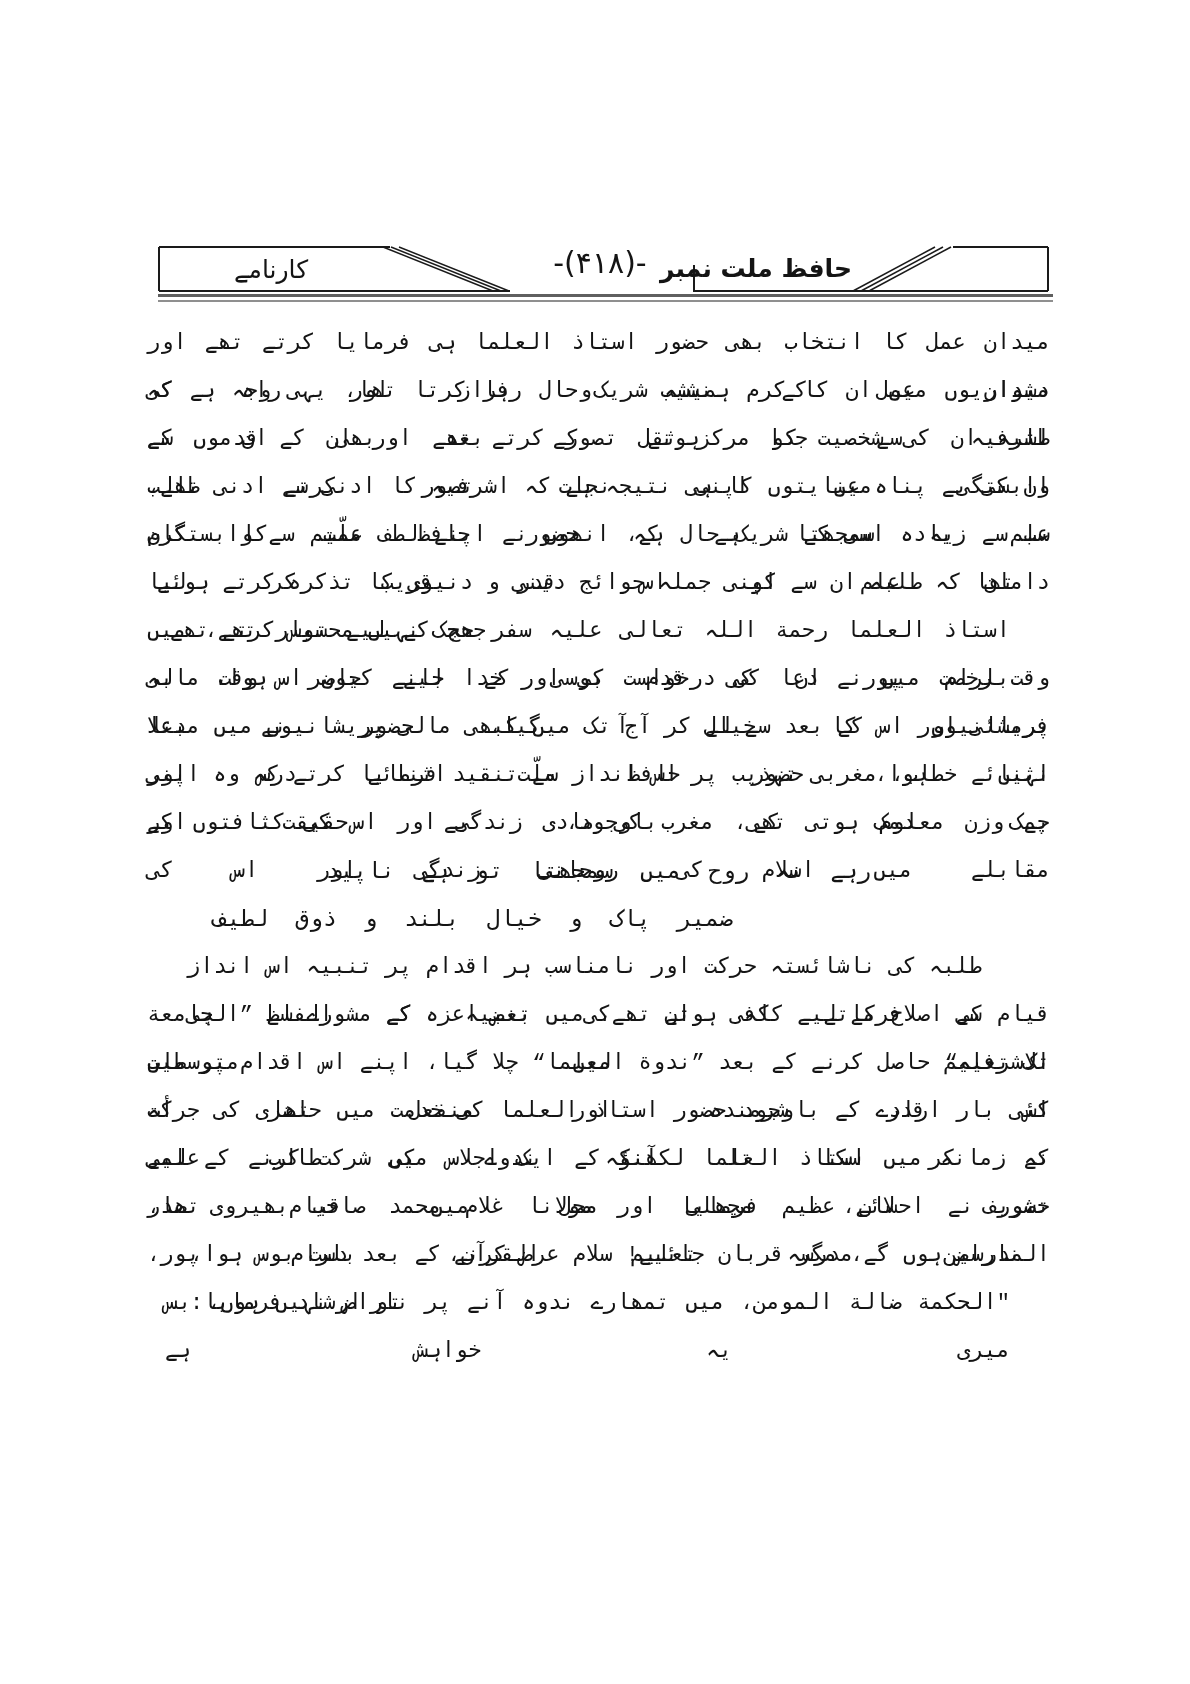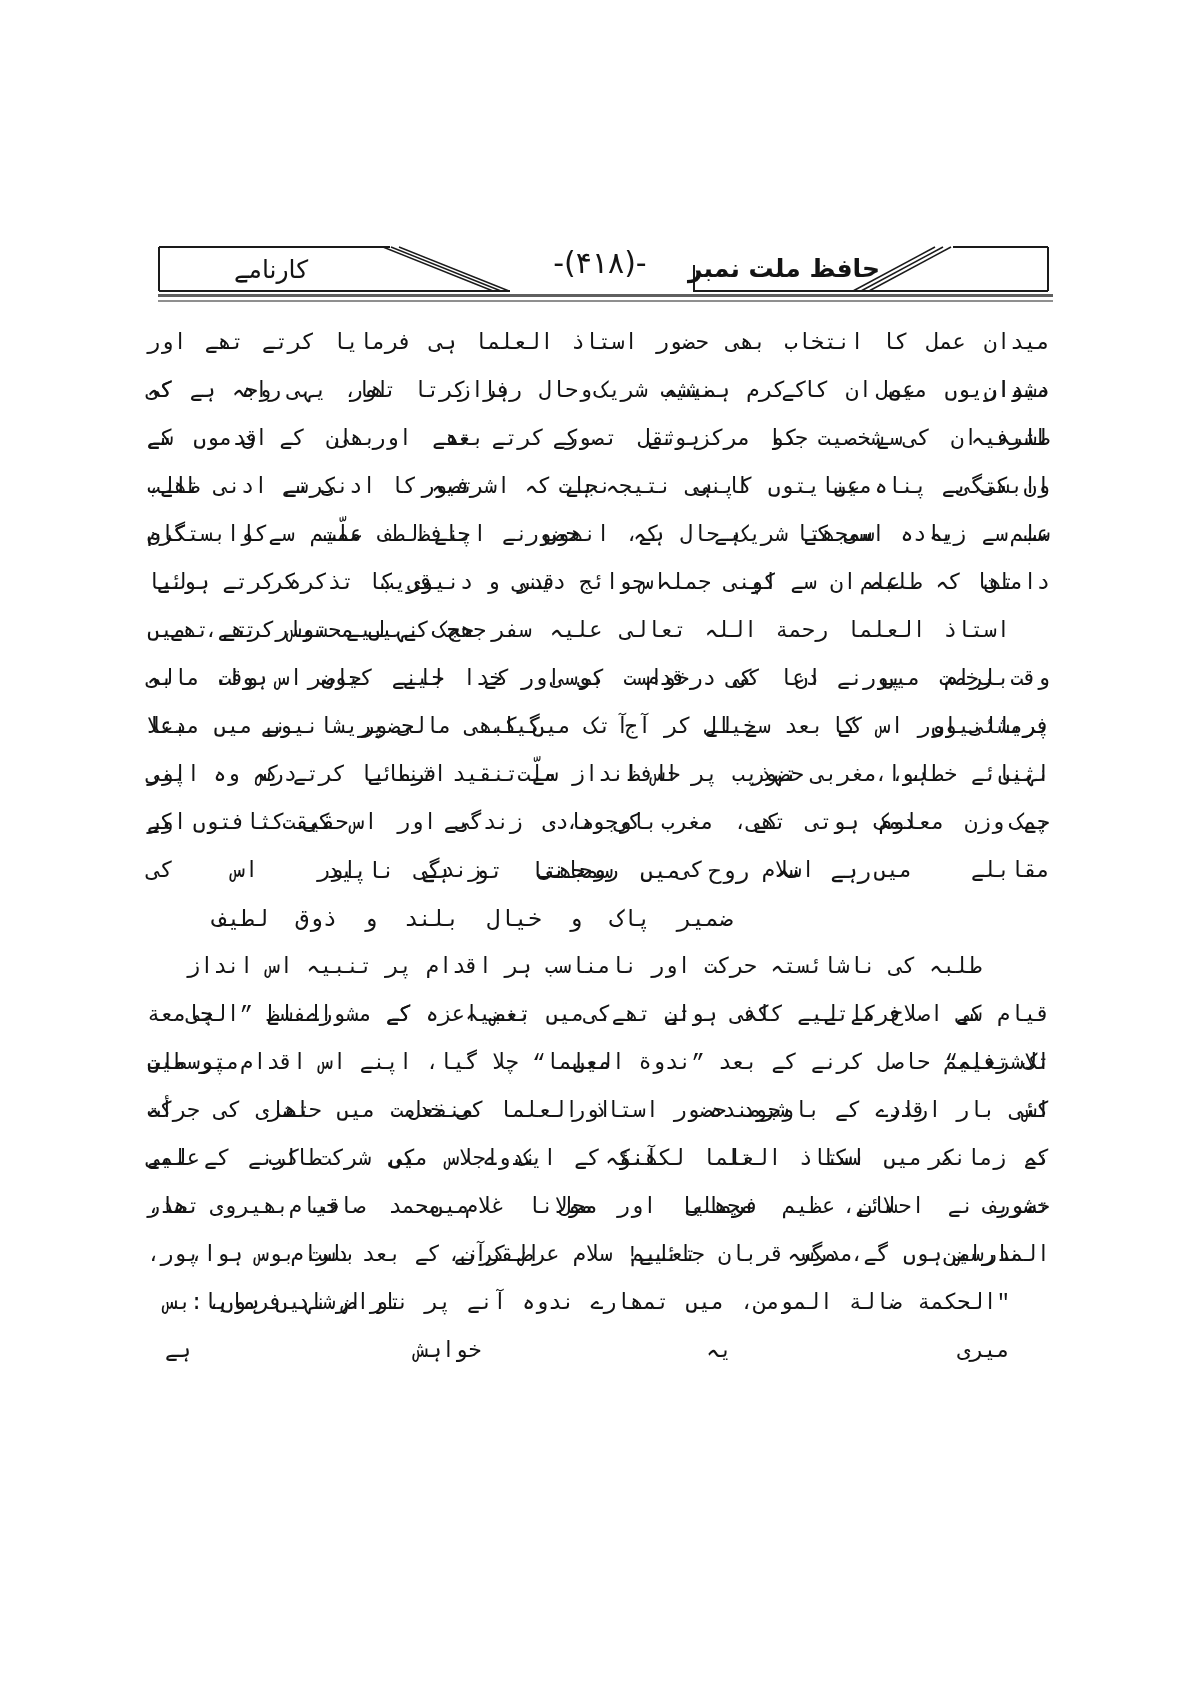--- a/index.html
+++ b/index.html
@@ -7,21 +7,21 @@
     width:1190px;height:1684px;background:#ffffff;position:relative;
     font-family:"DejaVu Sans", sans-serif;color:#141414;overflow:hidden;
   }
   
   .hdr-svg{position:absolute;pointer-events:none;}
   .hdr-left-label{
     position:absolute;left:196px;top:249px;width:150px;height:42px;
     font-size:25px;line-height:42px;direction:rtl;text-align:center;white-space:nowrap;
   }
   .hdr-right-label{
-    position:absolute;left:700px;top:248px;width:180px;height:42px;
+    position:absolute;left:672px;top:248px;width:180px;height:42px;
     font-size:25px;font-weight:bold;line-height:42px;direction:rtl;text-align:center;white-space:nowrap;
   }
   .hdr-page-num{
     position:absolute;left:520px;top:243px;width:160px;height:40px;
     direction:ltr;text-align:center;font-size:30px;line-height:40px;white-space:nowrap;
   }
   .separator{
     position:absolute;left:158px;top:294px;width:895px;height:3px;
     border-top:3px solid #5f5f5f;border-bottom:2px solid #8f8f8f;background:#ffffff;
   }

